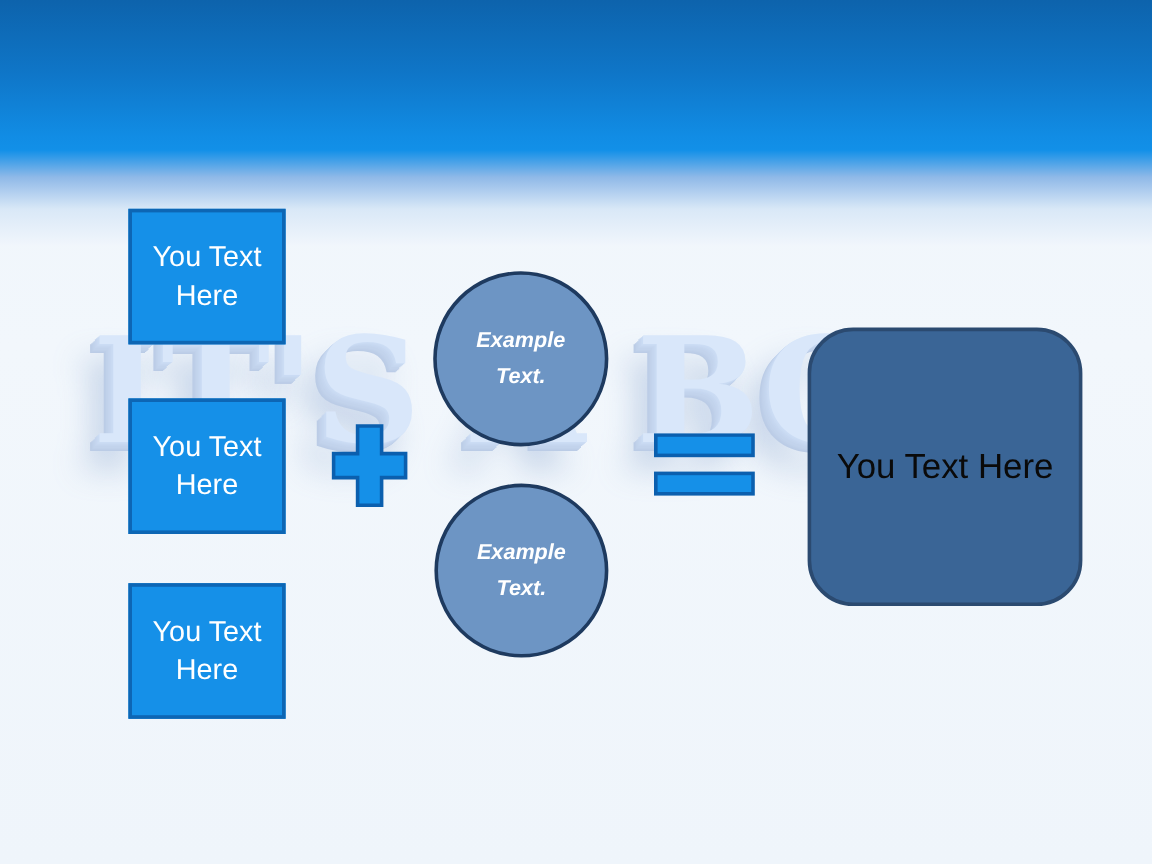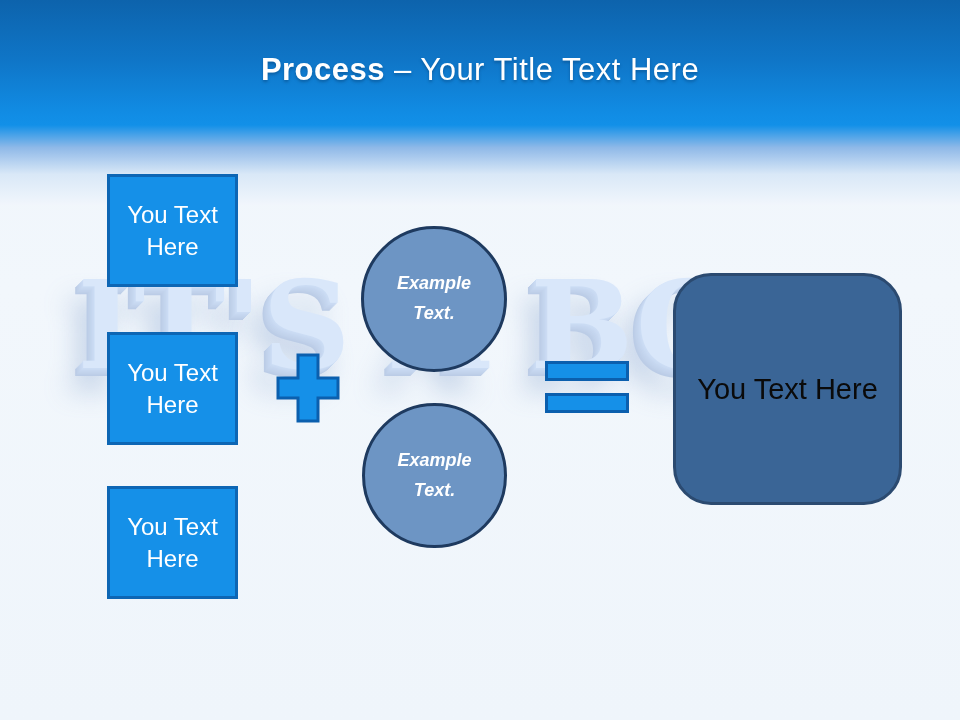--- a/index.html
+++ b/index.html
@@ -102,23 +102,20 @@
     white-space:nowrap;
   }
 </style>
 </head>
 <body>
 
 <div class="slide">
 
   <div class="header"></div>
 
-  <div class="title">
-    <span class="bold">Process</span><span class="rest">– Your Title Text Here</span>
-  </div>
 
   <div class="watermark">IT'S A BOY!</div>
 
   <div class="step step1">
     <span class="lbl">You Text Here</span>
   </div>
   <div class="step step2">
     <span class="lbl">You Text Here</span>
   </div>
   <div class="step step3">

